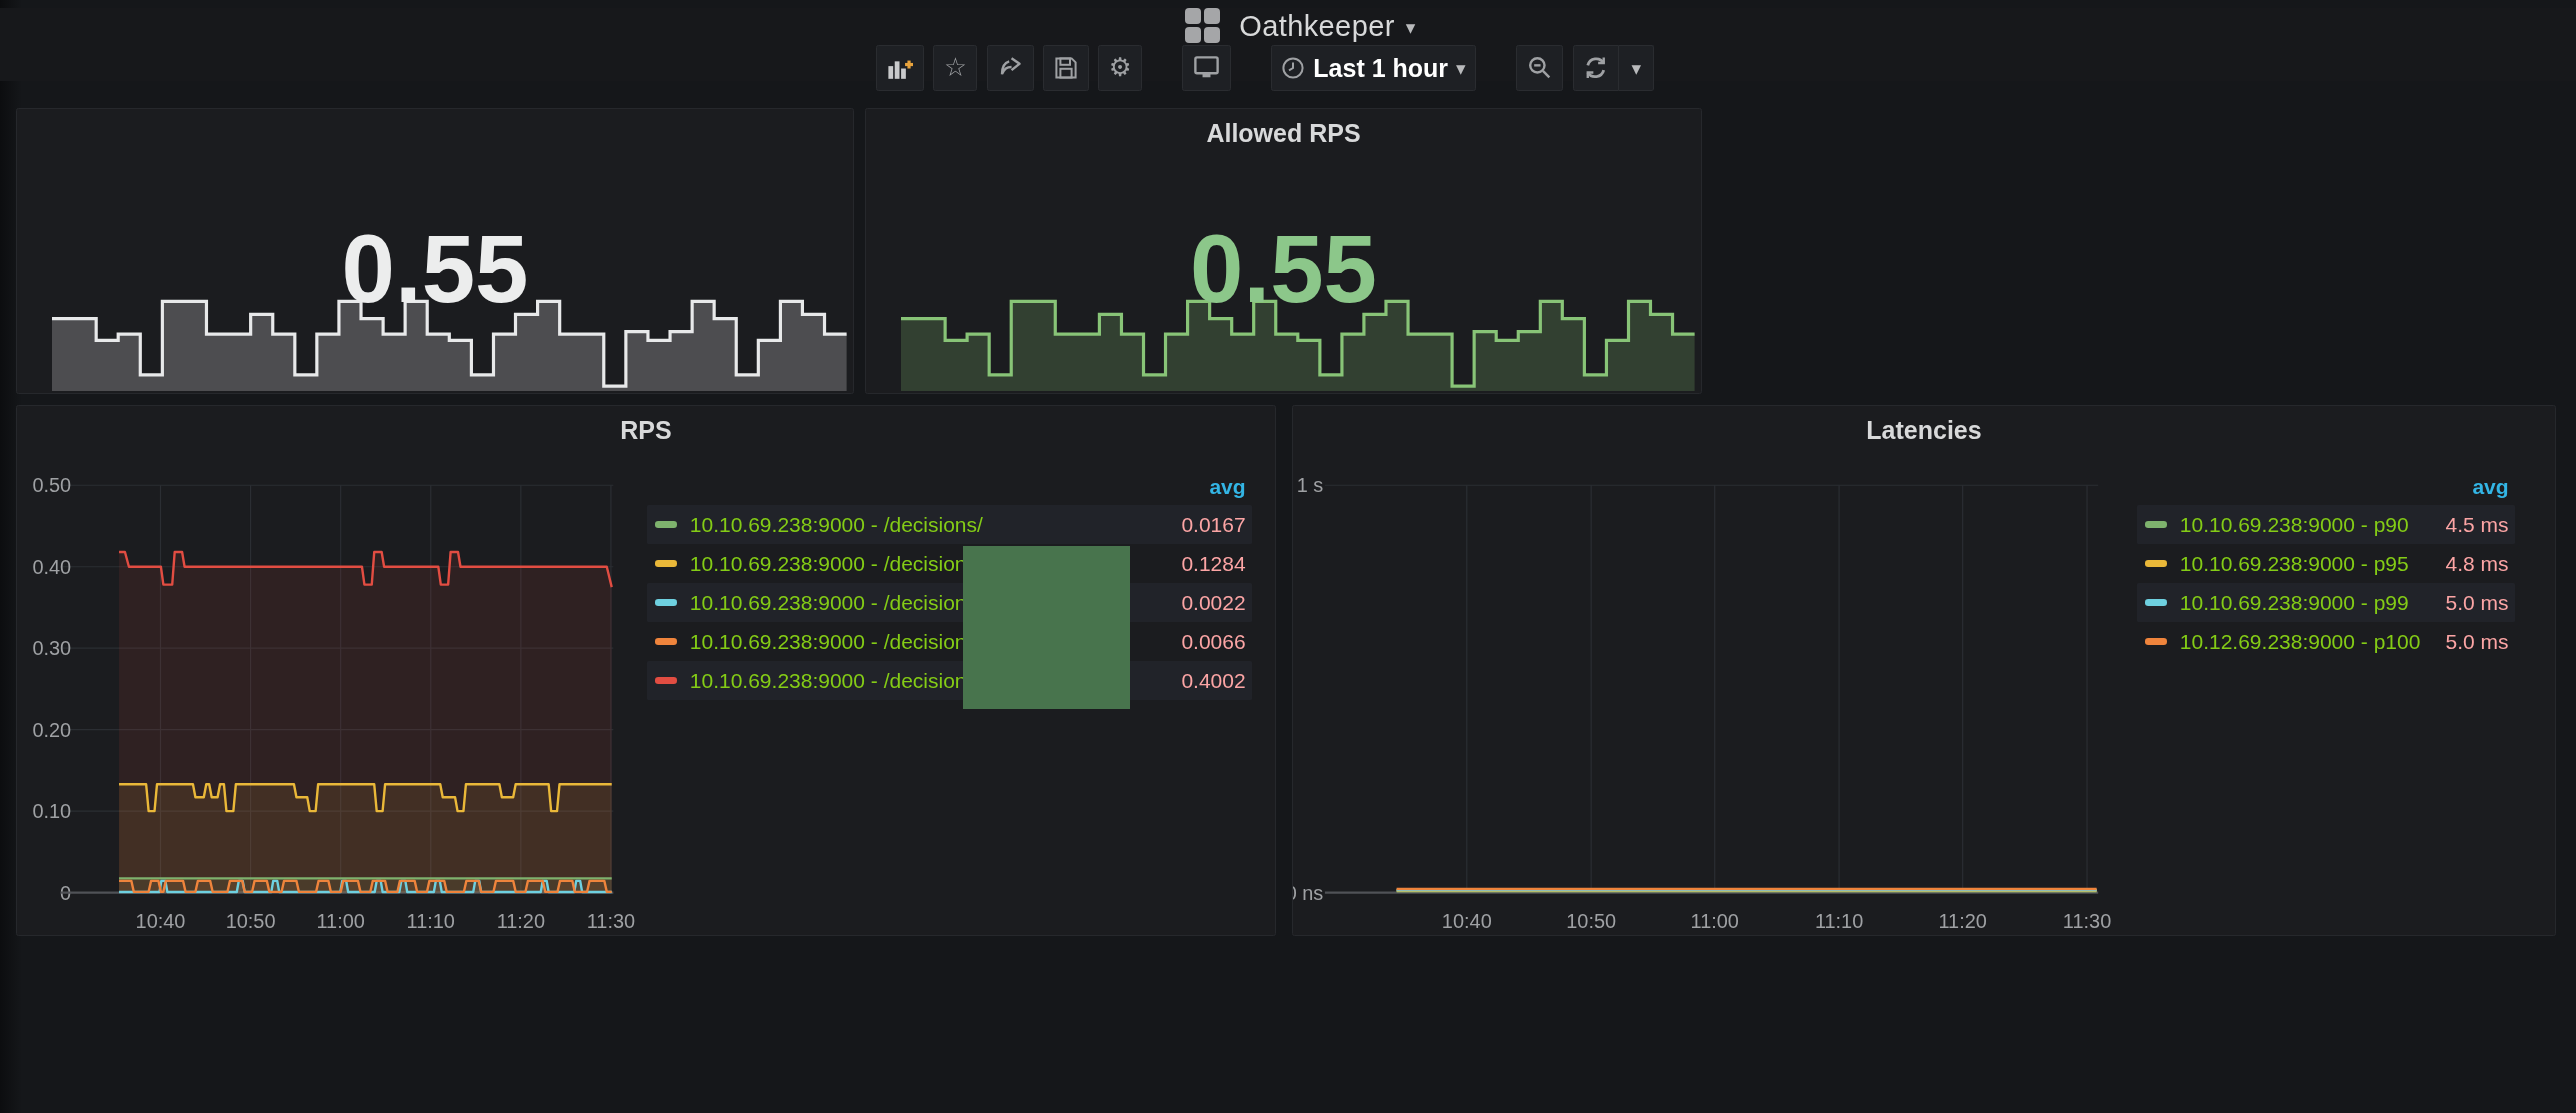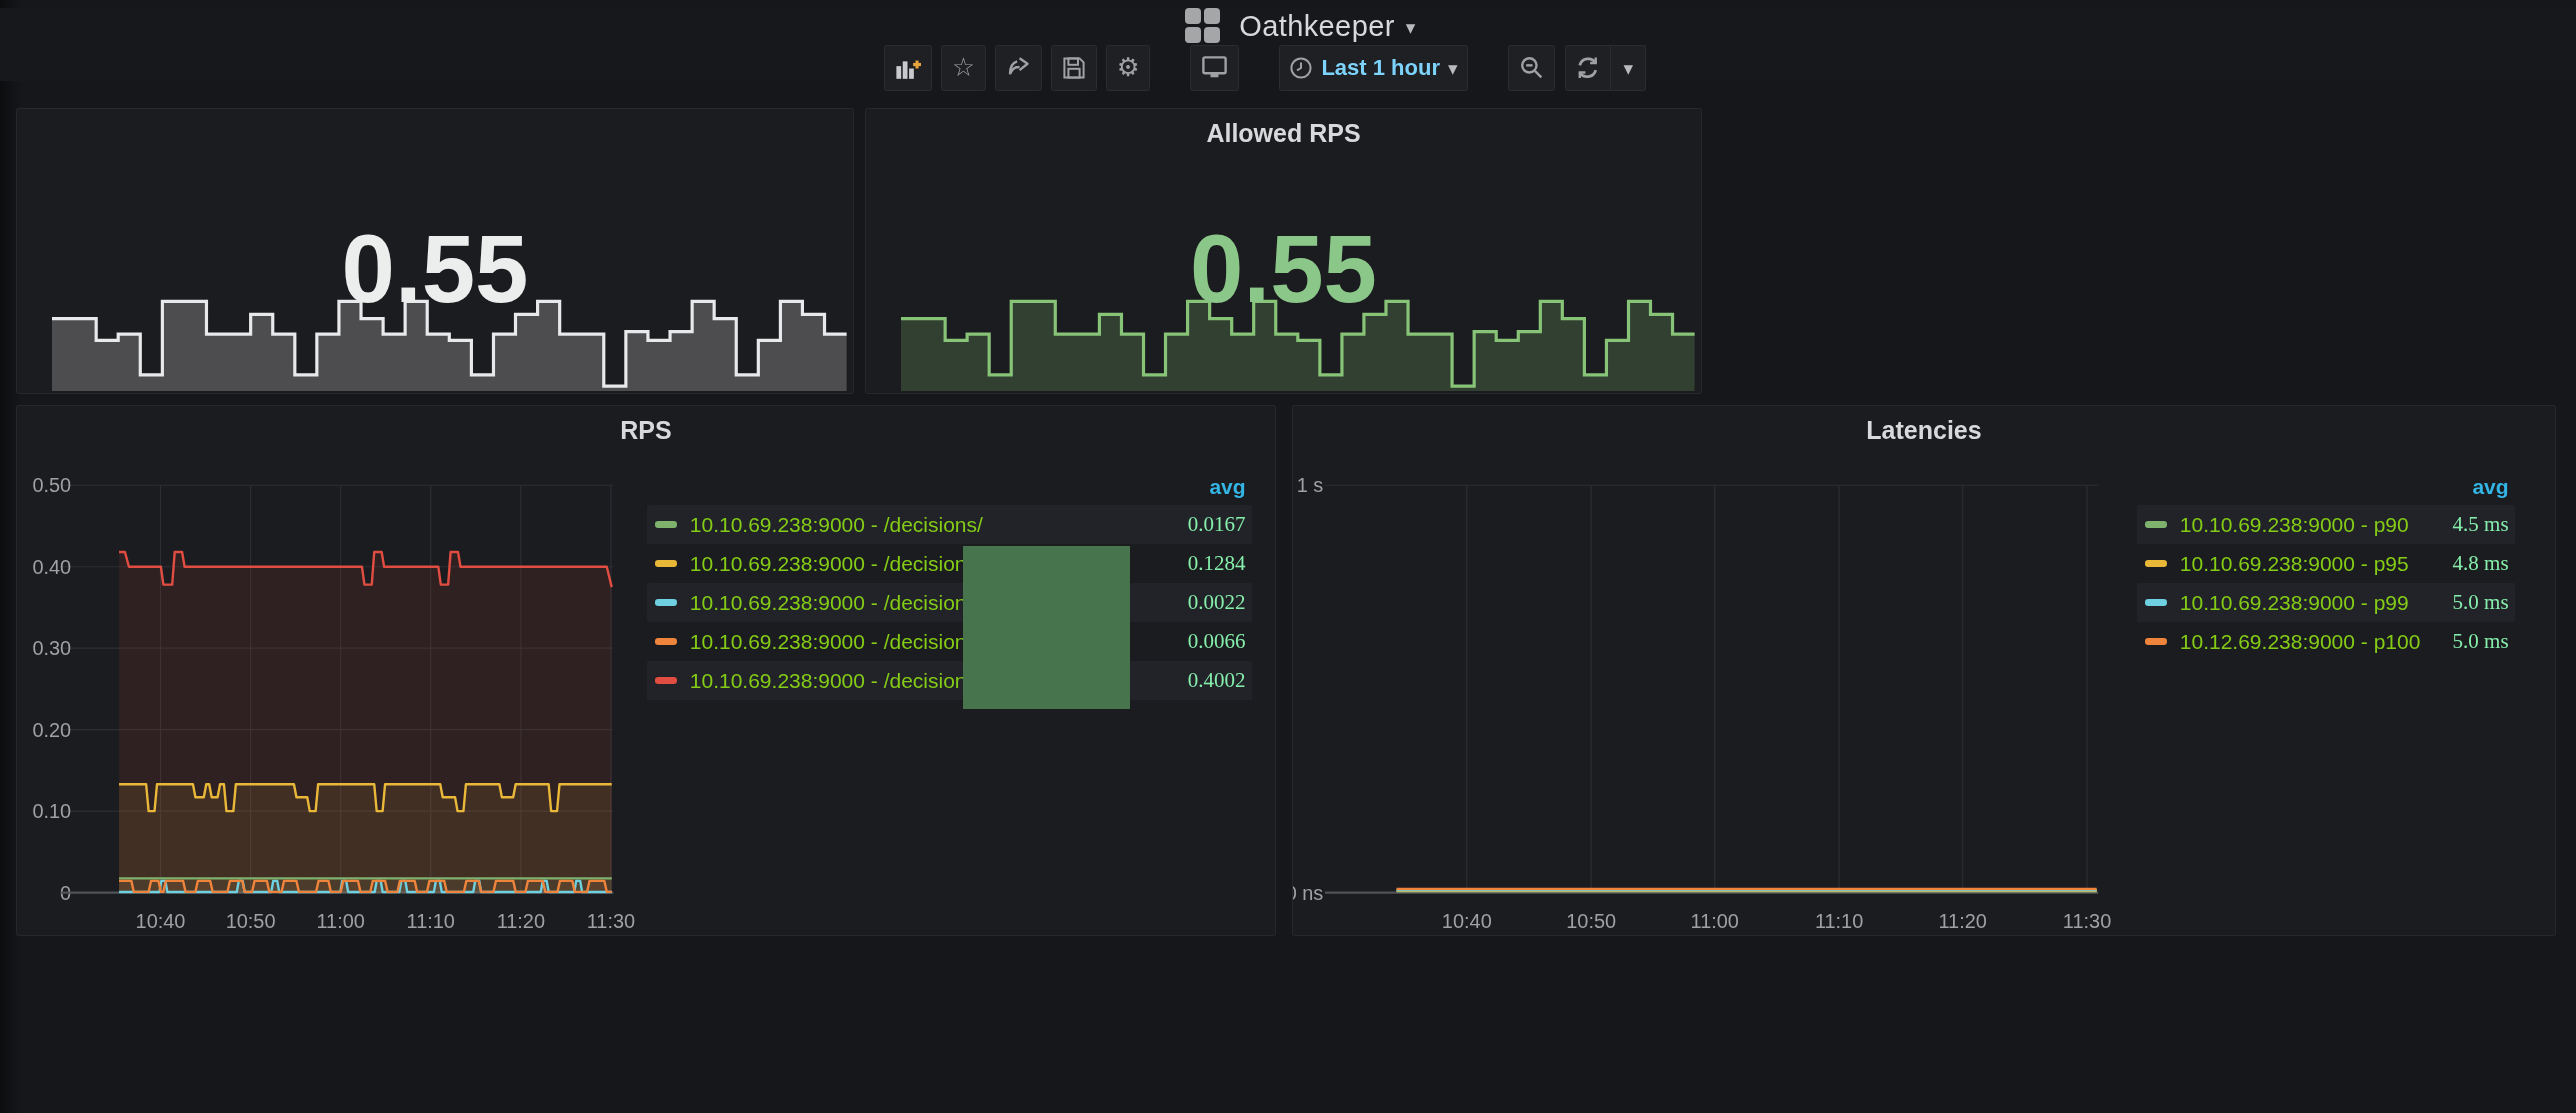--- a/index.html
+++ b/index.html
@@ -19,21 +19,21 @@
   .nav-title-wrap { display:flex; align-items:center; gap:11px; cursor:pointer; }
   .nav-title { color:#d8d9da; font-size:29px; font-weight:400; letter-spacing:0.4px; }
   .nav-caret { color:#b9babc; font-size:19px; font-family:"DejaVu Sans",sans-serif; }
   .nav-right { display:flex; align-items:center; gap:9.6px; padding-right:46px; }
   .tbtn { height:46px; min-width:41px; padding:0 9.6px; background:#1e2024; border:0.8px solid #2a2c30;
     border-radius:2.4px; display:flex; align-items:center; justify-content:center; gap:8px;
     color:#9fa1a4; cursor:pointer; }
   .tbtn svg { display:block; }
   .tbtn .uni { font-family:"DejaVu Sans",sans-serif; font-size:25.5px; line-height:1; color:#9fa1a4; }
   .tgap { width:21px; }
-  .time-label { color:#7dd3fc; font-size:22px; font-weight:700;text-align:center; }
+  .time-label { color:#ffffff; font-size:25px; font-weight:700;text-align:center; }
   .split { display:flex; align-items:stretch; }
   .split .tbtn:first-child { border-top-right-radius:0; border-bottom-right-radius:0; }
   .split .tbtn:last-child { border-left:none; border-top-left-radius:0; border-bottom-left-radius:0; min-width:35px; }
 
   
   .panel { position:absolute; background:#1b1c1f; border:0.8px solid #26282c; border-radius:2.4px; }
   .panel-title { position:absolute; top:9.6px; left:0; width:100%; text-align:center;
     font-size:25px; font-weight:700; color:#d8d9da; z-index:2; cursor:pointer; }
   #panel-total    { left:16px;   top:108px; width:838px; height:286px; }
   #panel-allowed  { left:865px; top:108px; width:837px; height:286px; }
@@ -50,21 +50,21 @@
 
   
   .legend { position:absolute; z-index:2; }
   #legend-rps { left:630px; top:69px; width:605px; }
   #legend-lat { left:844px; top:69px; width:378px; }
   .legend-head { text-align:right; font-size:21px; font-weight:700; padding:0 6.4px 6.4px 0; cursor:pointer; }
   .legend-row { display:flex; align-items:center; height:39px; padding:0 6.4px 0 8px; }
   .legend-row.striped { background:#212329; border-radius:1.6px; }
   .legend-swatch { width:22px; height:7.2px; border-radius:3.2px; margin-right:12.8px; flex:none; cursor:pointer; }
   .legend-label { font-size:21px; color:#84cc16; white-space:nowrap; overflow:hidden; cursor:pointer; }
-  .legend-value { margin-left:auto; font-size:21px; color:#86efac; padding-left:9.6px;font-family:Liberation Serif, serif; }
+  .legend-value { margin-left:auto; font-size:21px; color:#fca5a5; padding-left:9.6px; }
 
   .green-overlay { position:absolute; left:963px; top:546px; width:167px; height:163px; z-index:5; }
 </style>
 </head>
 <body>
 
 <div class="page">
   <div class="sidebar-edge"></div>
 
   <header class="navbar">

